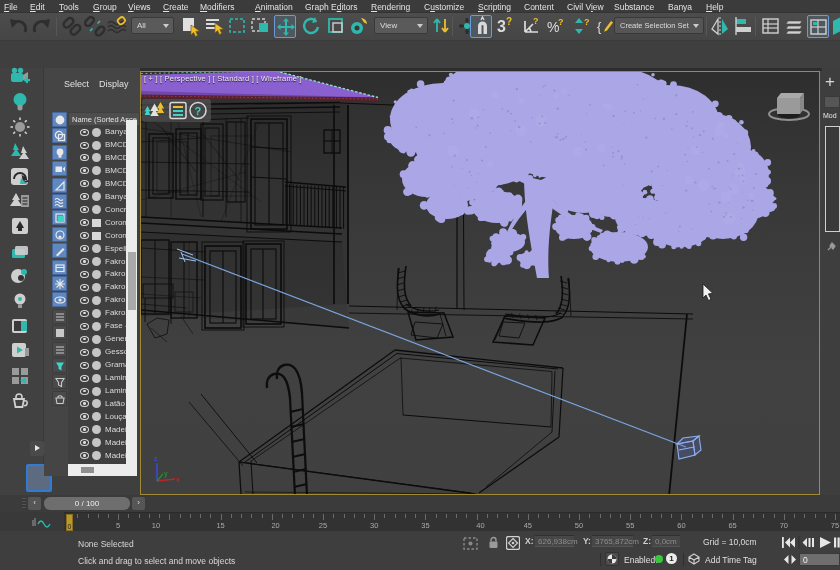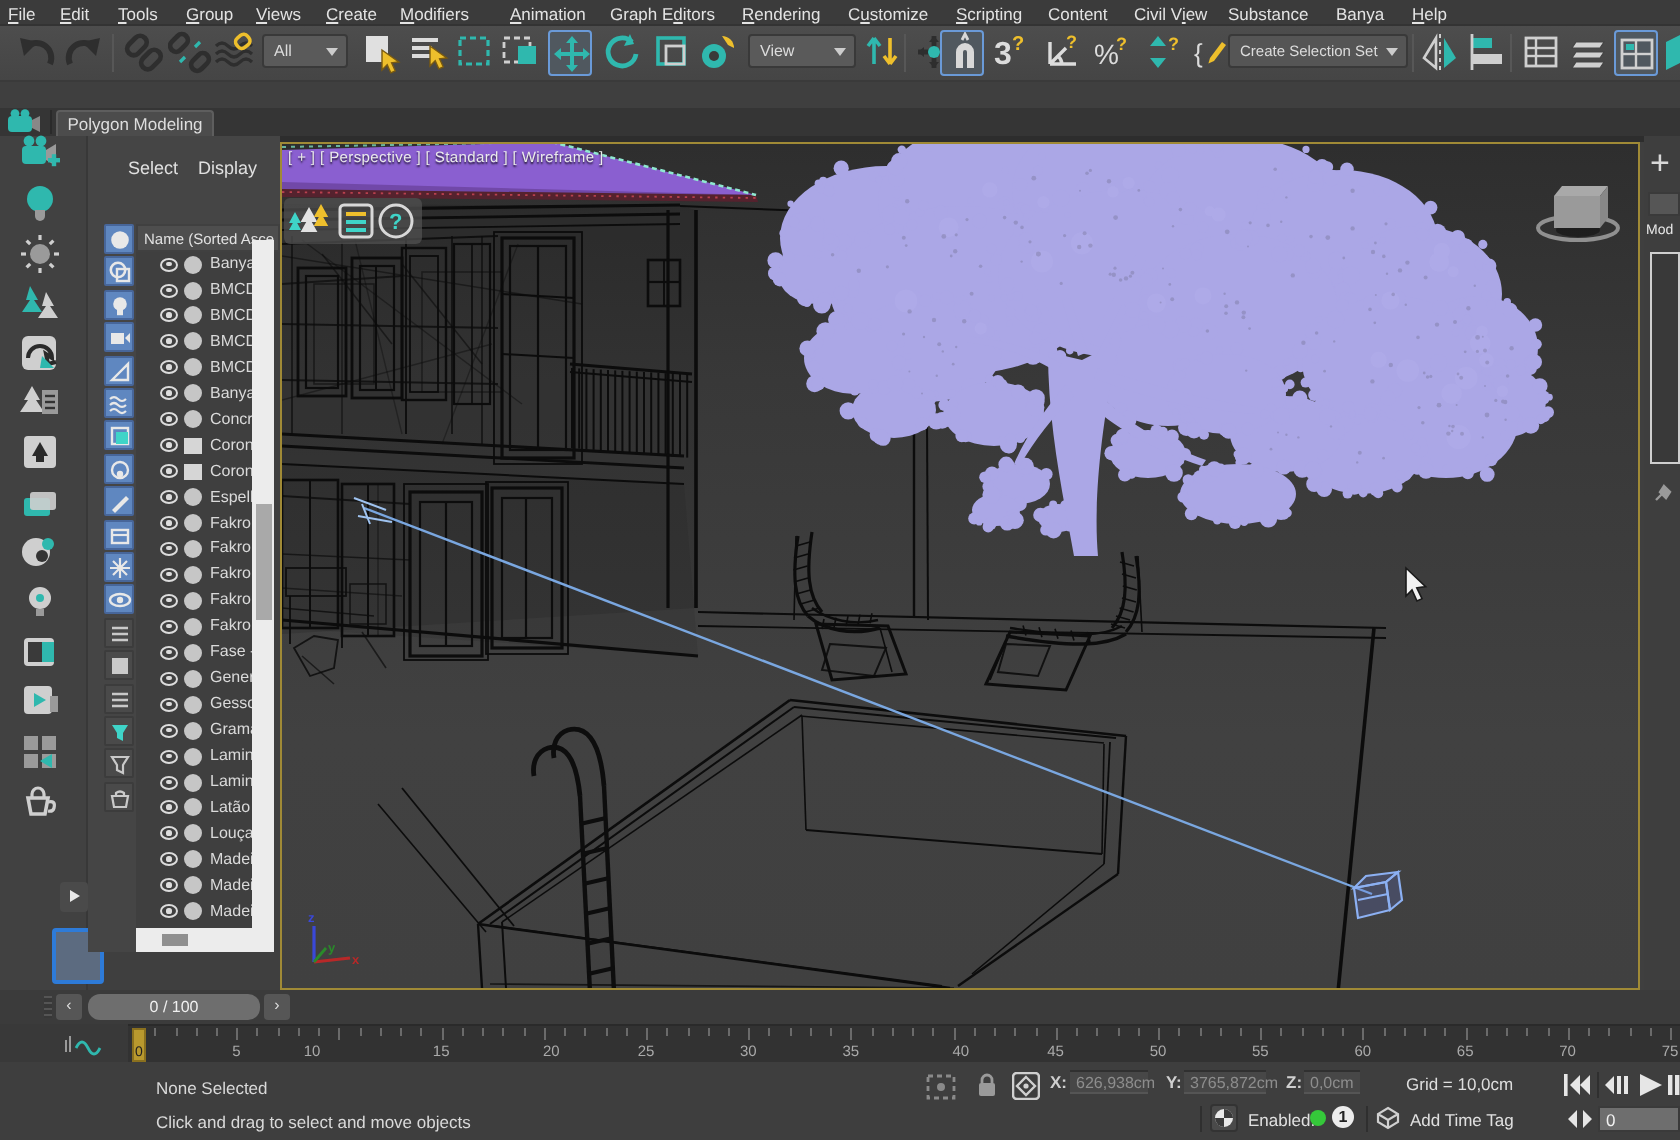--- a/index.html
+++ b/index.html
@@ -262,30 +262,20 @@
           <rect x="3" y="4" width="15" height="14" fill="none" stroke="#d0d0d0" stroke-width="1.4"></rect>
           <line x1="10" y1="4" x2="10" y2="18" stroke="#d0d0d0" stroke-width="1.2"></line>
           <line x1="3" y1="11" x2="18" y2="11" stroke="#d0d0d0" stroke-width="1.2"></line>
           <rect x="5" y="6" width="4" height="3" fill="#2fb8ae"></rect>
         </svg></div>
     <div class="tbtn" style="left:831px;"><svg width="10" height="23" viewBox="0 0 10 23">
           <path d="M2,6 l8,-4 v14 l-8,4 z" fill="#2fb8ae"></path>
         </svg></div>
   </div>
 
-  <div id="pmrow" class="abs">
-    <svg class="abs" style="left:3px;top:0px" width="22" height="14" viewBox="0 0 22 14">
-        <rect x="1" y="4" width="12" height="8" rx="2" fill="#2fb8ae"></rect>
-        <circle cx="4.5" cy="2.8" r="2.2" fill="#2fb8ae"></circle>
-        <circle cx="9.5" cy="2.8" r="2.2" fill="#2fb8ae"></circle>
-        <path d="M13,6 L17,4 V12 L13,10 Z" fill="#888"></path>
-      </svg>
-    <div style="position:absolute;left:25px;top:1px;width:1px;height:12px;background:#2a2a2a"></div>
-    <div id="pmtab">Polygon Modeling</div>
-  </div>
   <div id="topstrip" class="abs"></div>
 
   <div id="leftbar" class="abs">
     <div class="lbi" style="top:-3px"><svg width="24" height="24" viewBox="0 0 24 24">
           <rect x="3" y="8" width="12" height="9" rx="2" fill="#2fb8ae"></rect>
           <circle cx="6.5" cy="5.5" r="2.7" fill="#2fb8ae"></circle>
           <circle cx="12.5" cy="5.5" r="2.7" fill="#2fb8ae"></circle>
           <path d="M15,10 L20,7 V18 L15,15 Z" fill="#9a9a9a"></path>
           <rect x="16" y="14" width="6" height="2.2" fill="#2fb8ae"></rect>
           <rect x="17.9" y="12.1" width="2.2" height="6" fill="#2fb8ae"></rect>

